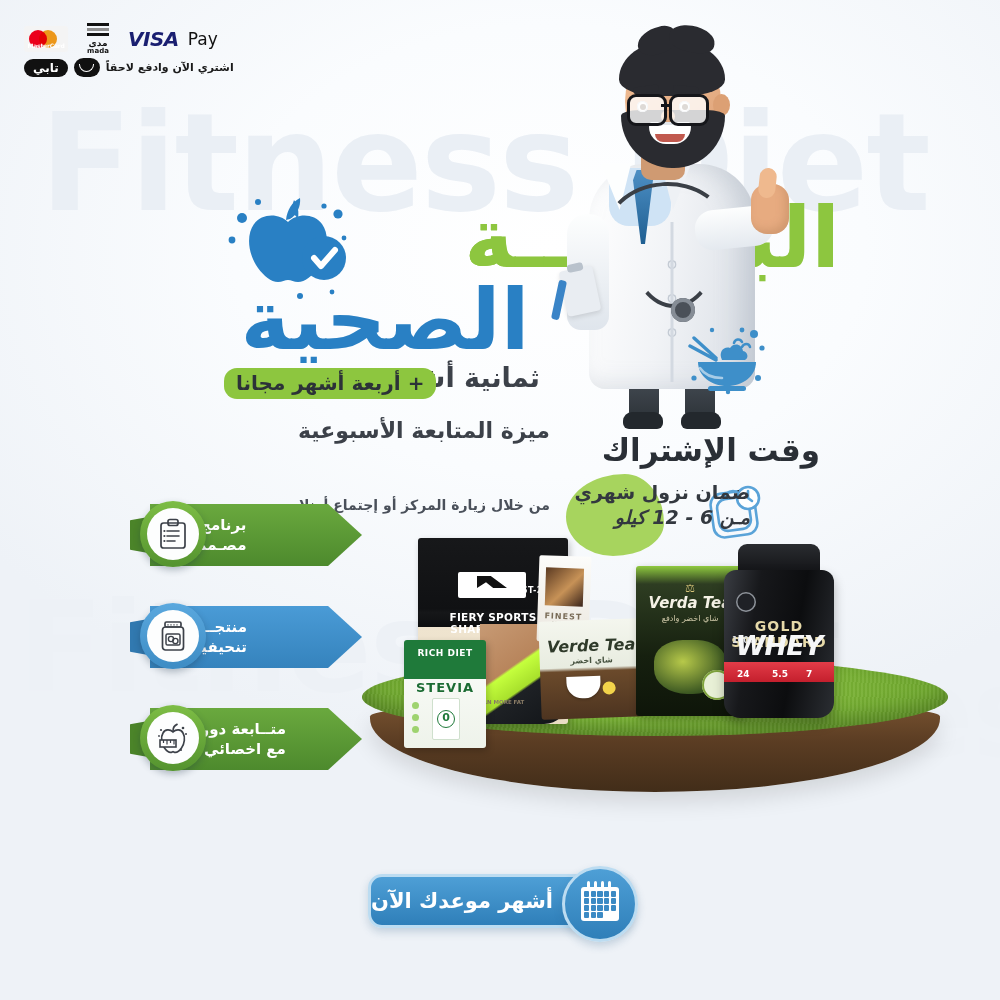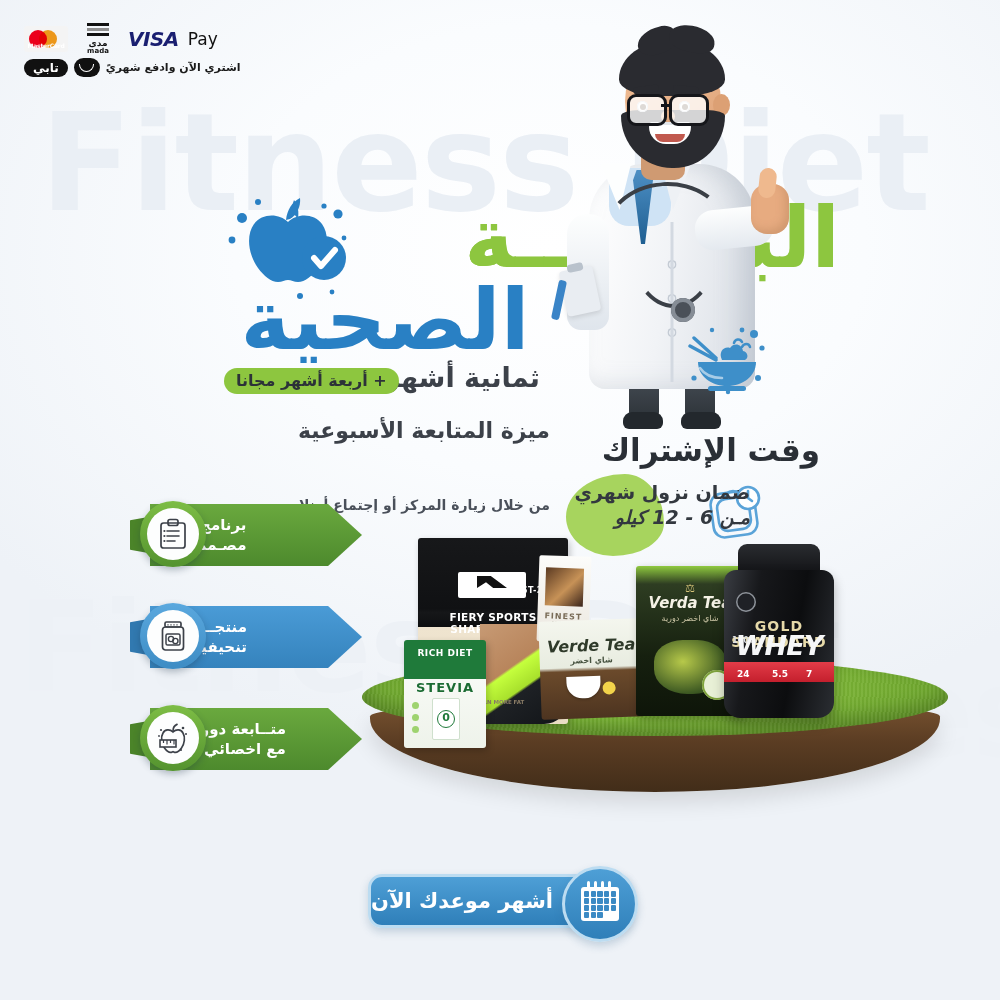--- a/index.html
+++ b/index.html
@@ -133,21 +133,21 @@
   .apple-icon{position:absolute;left:228px;top:196px;width:120px;height:110px;z-index:6;}
   .salad-icon{position:absolute;left:688px;top:326px;width:78px;height:72px;z-index:6;}
 
   .sub-months{
     position:absolute;left:180px;top:362px;width:360px;text-align:right;direction:rtl;
     font-size:27px;font-weight:700;color:#3c4149;z-index:7;
   }
   .badge-free{
     position:absolute;left:224px;top:368px;z-index:8;direction:rtl;
     background:#8dc63f;color:#2c3238;border-radius:13px;padding:3px 12px 4px;
-    font-size:16px;font-weight:700;white-space:nowrap;
+    font-size:20px;font-weight:700;white-space:nowrap;
   }
   .weekly-ttl{
     position:absolute;left:250px;top:418px;width:300px;text-align:right;direction:rtl;
     font-size:22px;font-weight:700;color:#3c4149;z-index:7;
   }
   .weekly-sub{
     position:absolute;left:240px;top:450px;width:310px;text-align:right;direction:rtl;
     font-size:14px;font-weight:700;color:#4a505a;z-index:7;margin-top:47px;
   }
 
@@ -337,21 +337,21 @@
           <small>mada</small>
         </div>
       </div>
       <div class="visa">VISA</div>
       <div class="apay">
         <span class="apple"></span>
         <span class="pay">Pay</span>
       </div>
     </div>
     <div class="pay-row2">
-      <span class="bnpl">اشتري الآن وادفع شهريً</span>
+      <span class="bnpl">اشتري الآن وادفع لاحقاً</span>
       <span class="smiley">
           <u></u>
         </span>
       <span class="tabby">تابي</span>
     </div>
   </div>
 
   <div class="ttl-green behind">البـــاقــة</div>
 
   <div class="doctor" style="z-index:5">
@@ -586,21 +586,21 @@
     <div class="nm">Verde Tea</div>
     <div class="ar">شاي اخضر</div>
     <div class="cup"></div>
       <div class="lem"></div>
   </div>
 
   <div class="prod verda">
     <div class="bg"></div>
     <div class="crest">⚖</div>
     <div class="nm">Verda Tea</div>
-    <div class="ar">شاي اخضر دورية</div>
+    <div class="ar">شاي اخضر وادفع</div>
     <div class="pot"></div>
       <div class="seal"></div>
   </div>
 
 
   <div class="prod whey">
     <div class="lid"></div>
     <div class="jar"></div>
     <div class="on"></div>
     <div class="gs">GOLD STANDARD</div>

